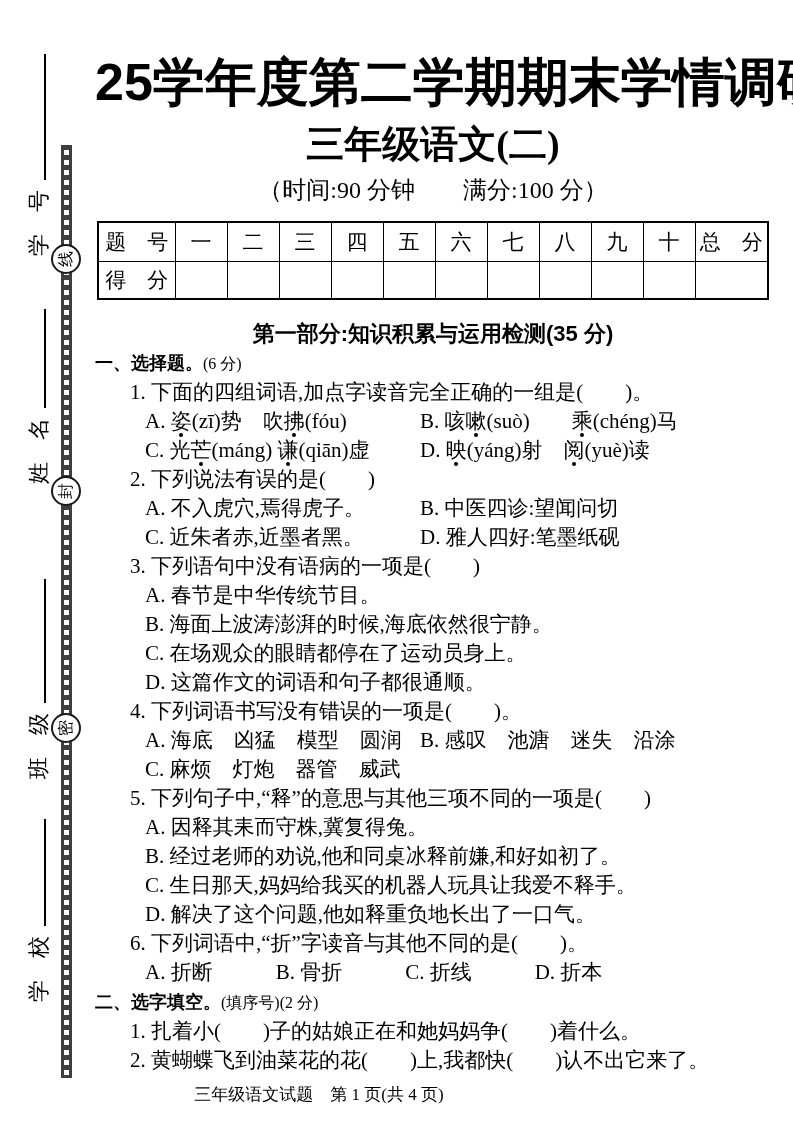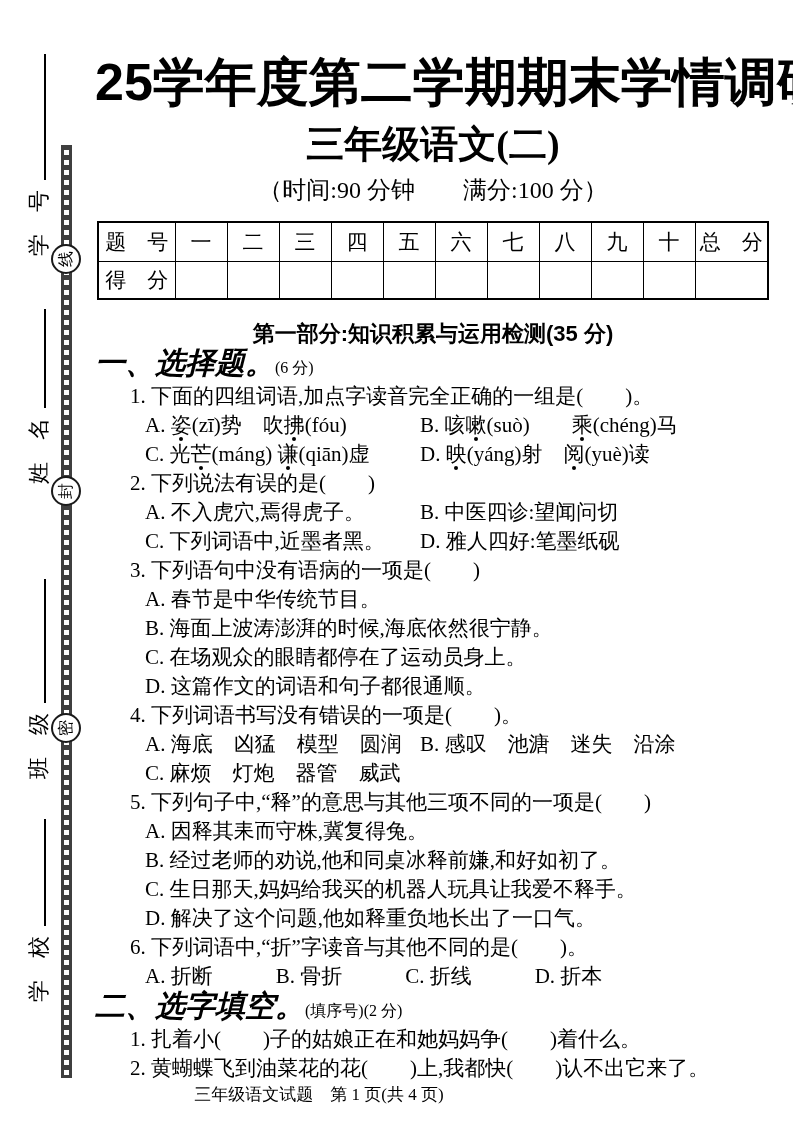--- a/index.html
+++ b/index.html
@@ -37,21 +37,21 @@
   .score-table{border-collapse:collapse;table-layout:fixed;width:671px;margin:16px 0 0 2px;
     font-family:"Liberation Sans","DejaVu Sans",sans-serif;}
   .score-table{border:2px solid #000;}
   .score-table td{border:1px solid #000;text-align:center;font-size:21px;padding:0;}
   .score-table tr:first-child td{height:38px;}
   .score-table tr:last-child td{height:36px;}
   
   .content{margin-top:19px;font-size:21px;line-height:29px;}
   .line{white-space:nowrap;}
   .part-head{font-family:"Liberation Sans","DejaVu Sans",sans-serif;font-weight:700;font-size:22px;text-align:center;}
-  .sec-no{font-family:"Liberation Sans","DejaVu Sans",sans-serif;font-weight:700;font-size:30px;font-style:italic;}
+  .sec-no{font-family:"Liberation Sans","DejaVu Sans",sans-serif;font-weight:700;font-size:18px;}
   .sec-pts{font-size:16px;font-weight:400;}
   .indent1{padding-left:35px;}
   .indent2{padding-left:50px;}
   .cols{display:flex;}
   .c1{width:275px;flex:0 0 275px;}
   .center{text-align:center;}
   .dotch{position:relative;}
   .dotch::after{content:"";position:absolute;left:50%;margin-left:-2px;bottom:-4px;width:4px;height:4px;border-radius:50%;background:#000;}
   .footer{position:absolute;left:0;top:1084px;width:638px;text-align:center;font-size:17px;line-height:22px;}
 </style>
@@ -153,21 +153,21 @@
         <span class="c1">C. 光<span class="dotch">芒</span>(máng) <span class="dotch">谦</span>(qiān)虚</span>
         <span>D. <span class="dotch">映</span>(yáng)射　<span class="dotch">阅</span>(yuè)读</span>
       </div>
 
       <div class="line indent1">2. 下列说法有误的是(　　)</div>
       <div class="line indent2 cols">
         <span class="c1">A. 不入虎穴,焉得虎子。</span>
         <span>B. 中医四诊:望闻问切</span>
       </div>
       <div class="line indent2 cols">
-        <span class="c1">C. 下列词语中,近墨者黑。</span>
+        <span class="c1">C. 近朱者赤,近墨者黑。</span>
         <span>D. 雅人四好:笔墨纸砚</span>
       </div>
 
       <div class="line indent1">3. 下列语句中没有语病的一项是(　　)</div>
       <div class="line indent2">A. 春节是中华传统节目。</div>
       <div class="line indent2">B. 海面上波涛澎湃的时候,海底依然很宁静。</div>
       <div class="line indent2">C. 在场观众的眼睛都停在了运动员身上。</div>
       <div class="line indent2">D. 这篇作文的词语和句子都很通顺。</div>
 
       <div class="line indent1">4. 下列词语书写没有错误的一项是(　　)。</div>

